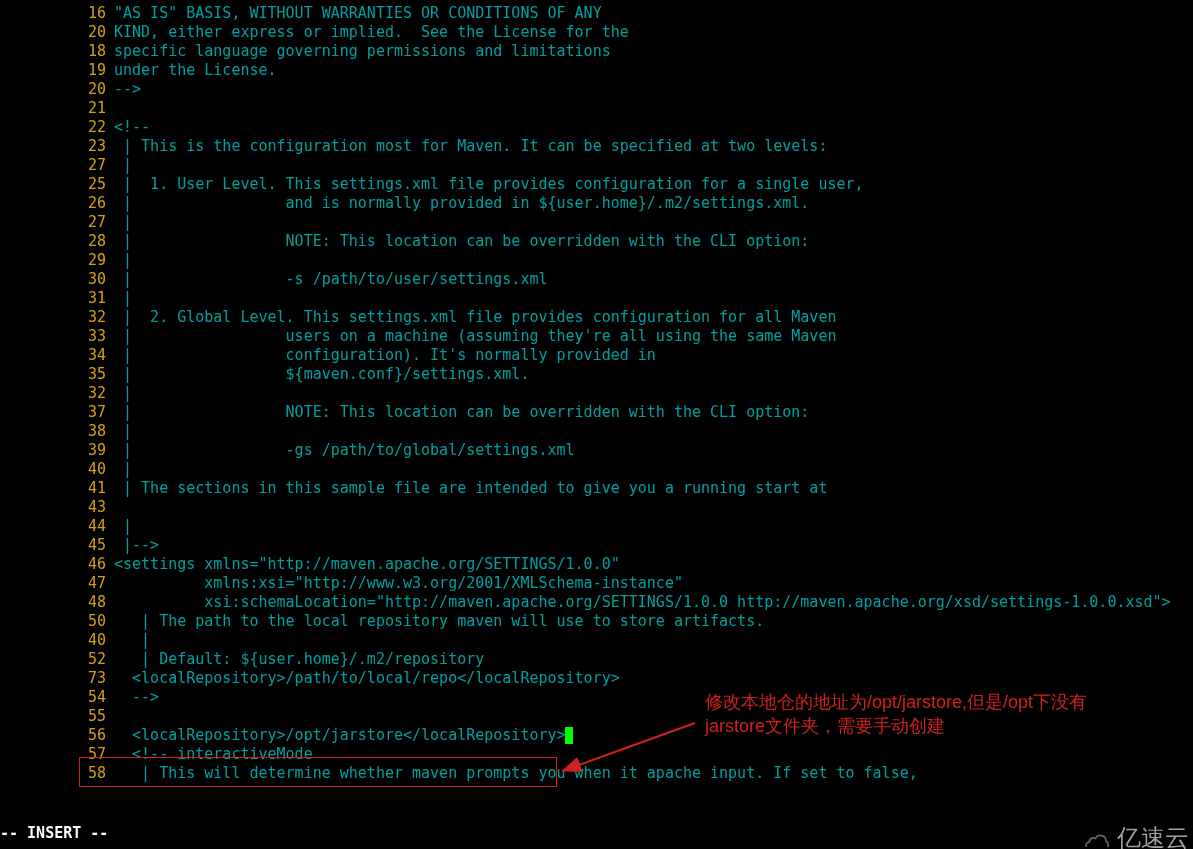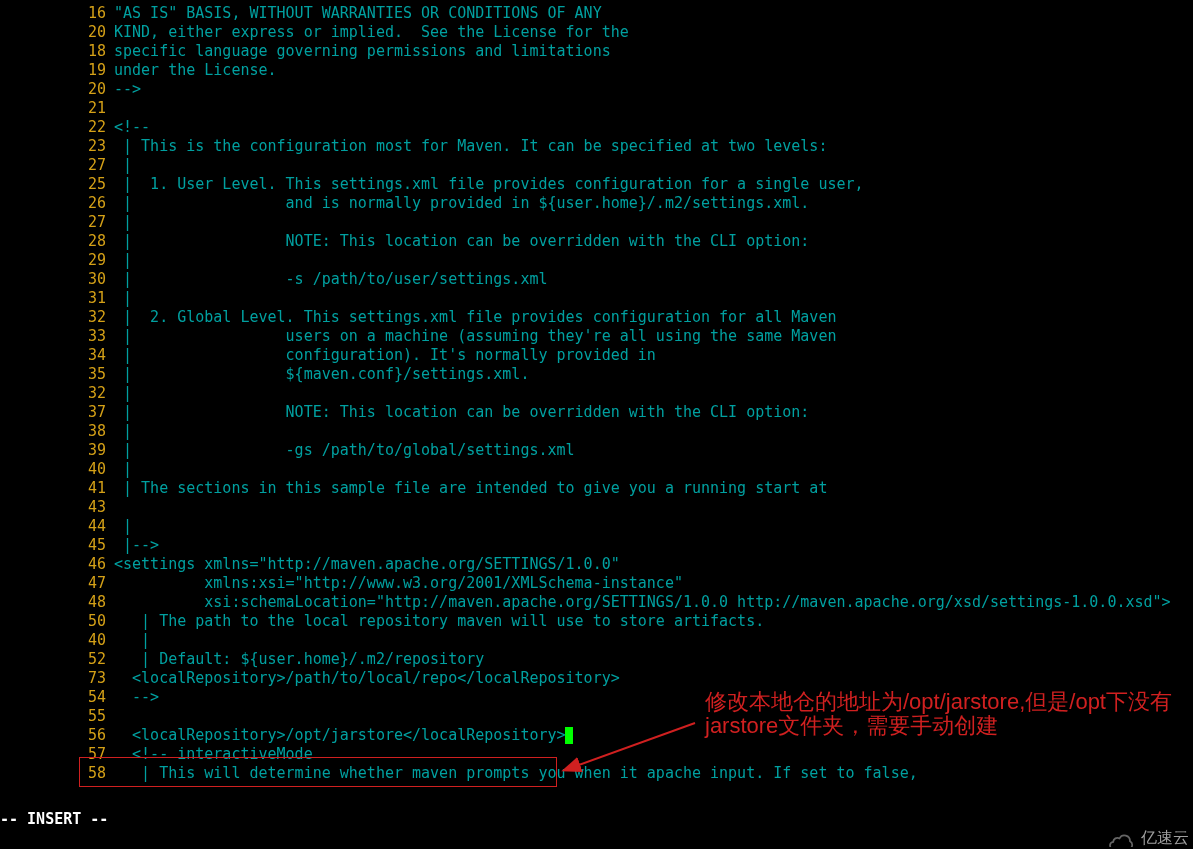--- a/index.html
+++ b/index.html
@@ -46,42 +46,42 @@
   }
   .highlight-box {
     position: absolute;
     border: 1px solid #d02020;
     pointer-events: none;
   }
   .annotation {
     position: absolute;
     color: #d02020;
     font-family: "Microsoft YaHei", "SimSun", sans-serif;
-    font-size: 22px;
+    font-size: 18px;
     line-height: 24px;
   }
   .arrow-svg {
     position: absolute;
     pointer-events: none;
   }
   .status-bar {
     position: absolute;
     left: 0;
-    bottom: 20px;
+    bottom: 6px;
     color: #ffffff;
     font-weight: bold;
     white-space: pre;
   }
   .watermark {
     position: absolute;
     right: 4px;
     bottom: 2px;
     color: #bbb;
     font-family: sans-serif;
-    font-size: 16px;
+    font-size: 24px;
     display: flex;
     align-items: center;
     gap: 4px;
     opacity: 0.85;
   }
   .watermark svg { display:block; }
 </style>
 </head>
 <body>
 

